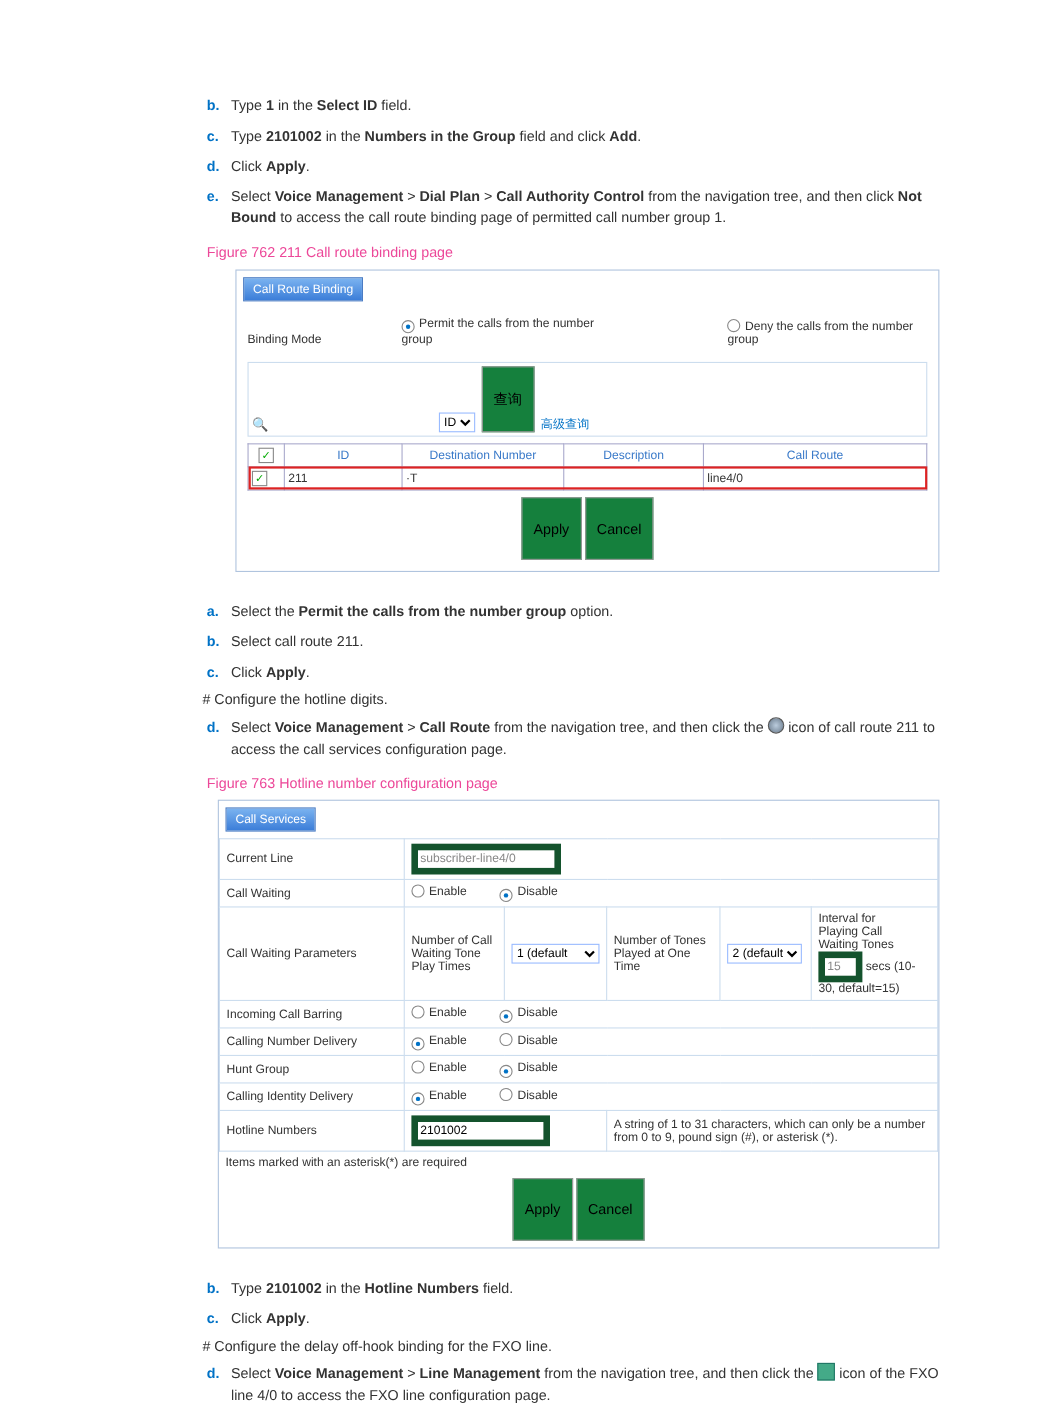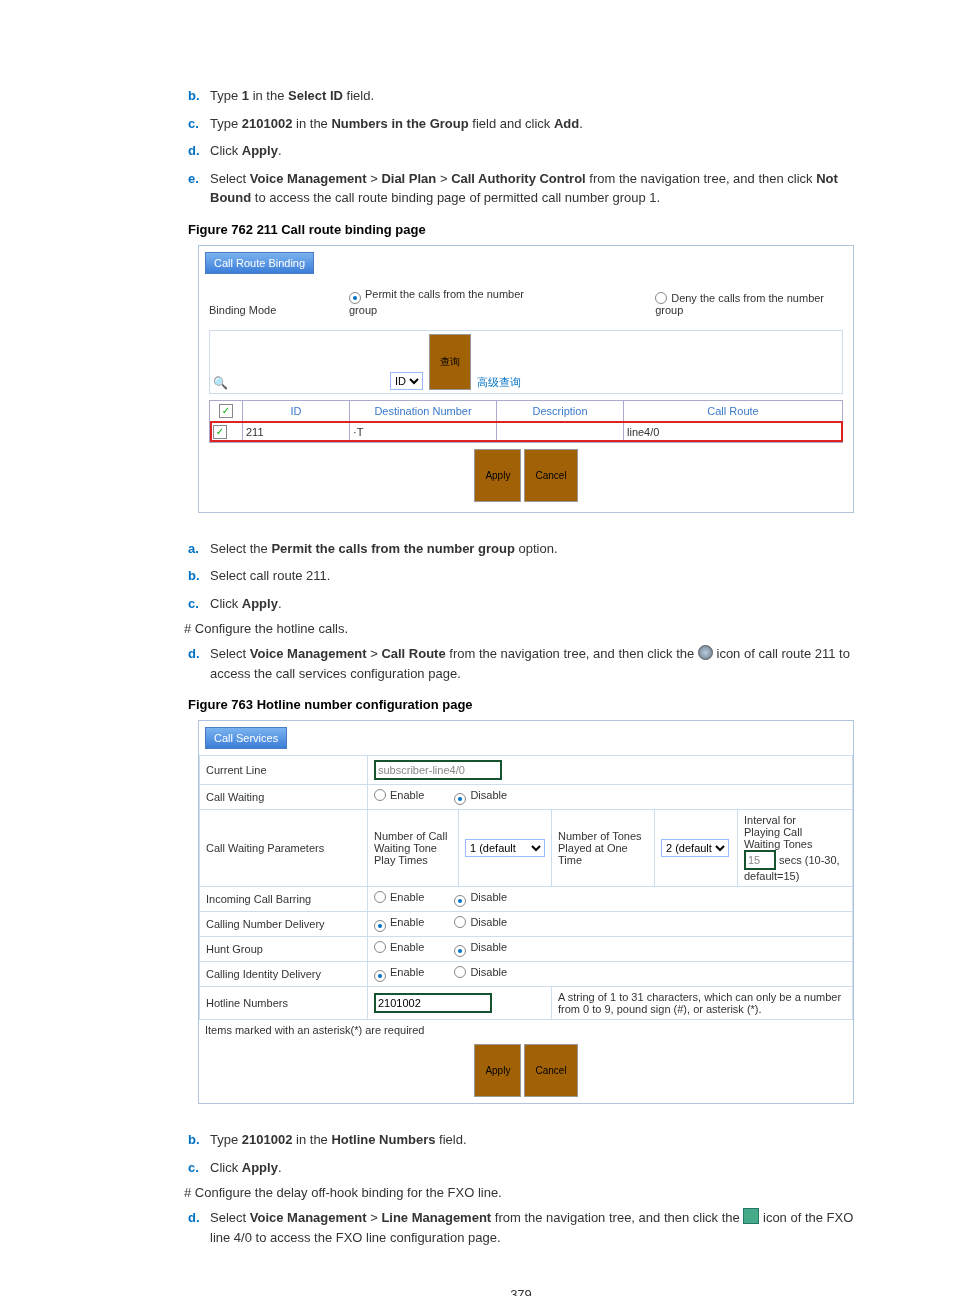--- a/index.html
+++ b/index.html
@@ -1,37 +1,37 @@
 <!DOCTYPE html>
 <html><head>
 <meta charset="utf-8">
 <style>
 body{margin:0;background:#fff;font-family:Arial,Helvetica,sans-serif;color:#333;font-size:13px}
 .page{width:954px;margin:0 auto;padding:86px 100px 60px 188px;box-sizing:border-box}
 .step{display:flex;margin:0 0 8px 0;line-height:1.5}
 .step .m{font-weight:bold;width:22px;flex-shrink:0}
 .step .m.b{color:#0072c6}
 .step .t{flex:1}
-.fig-cap{color:#000000;font-weight:bold;margin:14px 0 8px 0}
+.fig-cap{color:#ec4899;font-weight:normal;margin:14px 0 8px 0}
 .panel{border:1px solid #b0c4de;margin-bottom:6px}
 .tab{background:linear-gradient(#7bb3f0,#3b7dd8);color:#fff;font-size:11px;padding:4px 8px;display:inline-block;border:1px solid #4a7cc4;margin:6px 0 0 6px}
 .panel-in{padding:14px 10px 10px 10px;font-size:11px;color:#333}
 .row{display:flex;align-items:flex-end;min-height:24px}
 .lbl{width:140px;flex-shrink:0}
 .radio{width:10px;height:10px;border:1px solid #888;border-radius:50%;display:inline-flex;align-items:center;justify-content:center;margin-right:4px;vertical-align:-2px}
 .radio.on::after{content:"";width:4px;height:4px;background:#0072c6;border-radius:50%}
 .tbl{width:100%;border-collapse:collapse;margin-top:6px}
 .tbl th{border:1px solid #aac;color:#3a7ac9;font-weight:normal;background:#fff;padding:3px;font-size:11px}
 .tbl td{border:1px solid #aac;padding:3px;font-size:11px}
 .chk{width:12px;height:12px;border:1px solid #888;display:inline-flex;align-items:center;justify-content:center;color:#0a0;font-size:10px;background:#fff}
 .btnrow{text-align:center;margin-top:6px}
-.btn{border:1px solid #999;background:#a16207;padding:20px 10px;font-size:10px;cursor:pointer}
+.btn{border:1px solid #999;background:#15803d;padding:20px 10px;font-size:13px;cursor:pointer}
 .search-icon{color:#999;font-size:12px;width:18px;display:inline-block}
 .sel{border:1px solid #9bf;background:#fff;font-size:11px;height:18px}
-.inp{border:2px solid #14532d;background:#fff;font-size:11px;height:16px;padding:0 2px;color:#888}
+.inp{border:6px solid #14532d;background:#fff;font-size:11px;height:16px;padding:0 2px;color:#888}
 .note{font-size:11px;color:#333;margin-top:2px}
 .pnum{text-align:center;margin-top:40px;font-size:13px}
 .edit-icon{width:14px;height:14px;display:inline-block;background:#4a8;border:1px solid #276;vertical-align:-2px}
 .globe{width:13px;height:13px;display:inline-block;border:1px solid #555;border-radius:50%;background:radial-gradient(#bcd,#678);vertical-align:-2px}
 .red-sel{outline:2px solid #d22;outline-offset:-2px}
 .svc-table{width:100%;border-collapse:collapse;font-size:11px}
 .svc-table td{border:1px solid #cde;padding:4px 6px;vertical-align:middle}
 .svc-table td:first-child{width:155px}
 </style>
 </head>
@@ -53,21 +53,21 @@
         <span class="t">Click <b>Apply</b>.</span>
       </div>
  <div class="step">
         <span class="m b">e.</span>
         <span class="t">Select <b>Voice Management</b> &gt; <b>Dial Plan</b> &gt; <b>Call Authority Control</b> from the navigation tree, and then click <b>Not Bound</b> to access the call route binding page of permitted call number group 1.</span>
       </div>
 </div>
 
 <div class="fig-cap">Figure 762 211 Call route binding page</div>
 
-<div class="panel" style="margin-left:10px">
+<div class="panel" style="margin-left:26px">
  <div><span class="tab">Call Route Binding</span></div>
  <div class="panel-in">
   <div class="row" style="margin-bottom:14px">
    <span class="lbl">Binding Mode</span>
    <span><span class="radio on"></span><span>Permit the calls from the number group</span></span>
    <span style="width:120px"></span>
    <span><span class="radio"></span><span>Deny the calls from the number group</span></span>
   </div>
   <div class="row" style="border:1px solid #cde;padding:3px">
    <span class="search-icon">🔍</span>
@@ -110,21 +110,21 @@
       </div>
  <div class="step">
         <span class="m b">b.</span>
         <span class="t">Select call route 211.</span>
       </div>
  <div class="step">
         <span class="m b">c.</span>
         <span class="t">Click <b>Apply</b>.</span>
       </div>
 </div>
-<div style="margin:4px 0 8px -4px"># Configure the hotline calls.</div>
+<div style="margin:4px 0 8px -4px"># Configure the hotline digits.</div>
 <div class="step">
       <span class="m b">d.</span>
  <span class="t"><span>Select <b>Voice Management</b> &gt; <b>Call Route</b> from the navigation tree, and then click the </span><span class="globe"></span><span> icon of call route 211 to access the call services configuration page.</span></span>
 </div>
 
 <div class="fig-cap">Figure 763 Hotline number configuration page</div>
 
 <div class="panel" style="margin-left:10px">
  <div><span class="tab">Call Services</span></div>
  <div class="panel-in" style="padding:6px 0 0 0">

